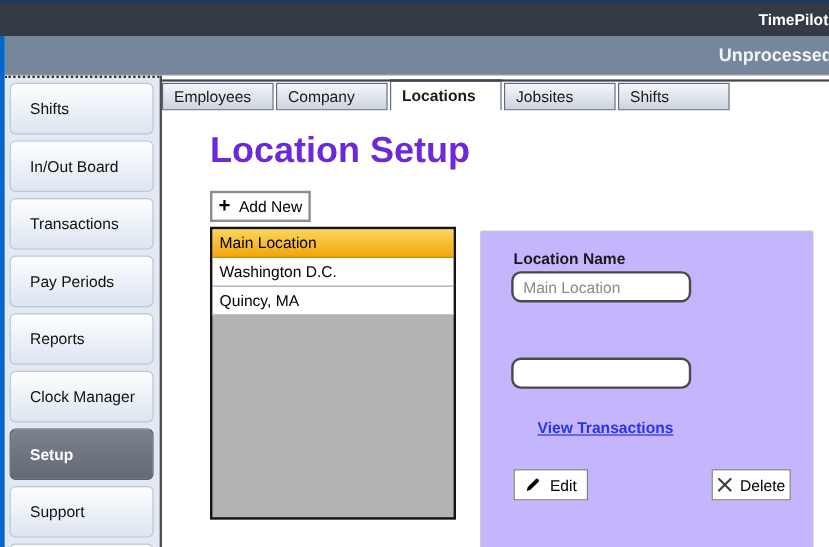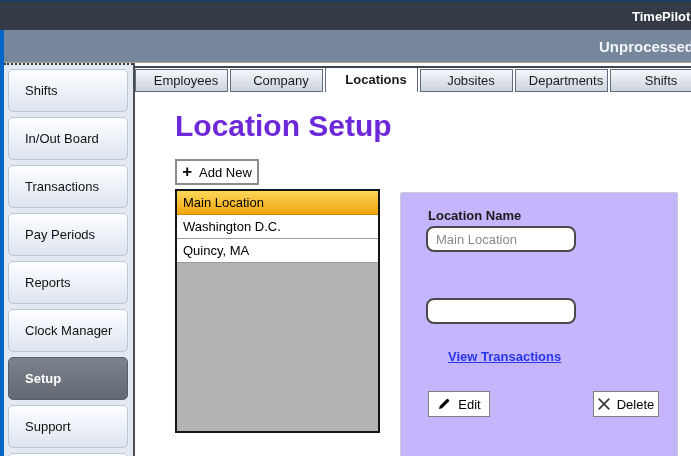--- a/index.html
+++ b/index.html
@@ -51,21 +51,21 @@
 
   
   .main {
     position:absolute; left:133px; top:63px; width:558px; height:393px;
     background:#fff; border-left:2px solid #4e4e4e; overflow:hidden;
   }
 
   
   .tabbar {
     position:relative; margin-top:3px; height:26px; overflow:hidden;
-    display:flex; align-items:flex-end;text-align:center;
+    display:flex; align-items:flex-end;
   }
   .tabbar::before {
     content:""; position:absolute; left:0; top:0; right:0; height:2px; background:#3d4452;
   }
   .tab {
     width:93px; height:23px; margin-right:2px; flex:0 0 auto;
     background:linear-gradient(#f5f7fa,#cdd4de);
     border:1px solid #606c80;
     font-size:13px; color:#1a1a1a; line-height:21px; padding-left:9px;
     cursor:pointer; white-space:nowrap; overflow:hidden;
@@ -184,21 +184,20 @@
     </div>
 </nav>
 
 <div class="main">
 
   <div class="tabbar">
     <div class="tab"><span>Employees</span></div>
     <div class="tab"><span>Company</span></div>
     <div class="tab active"><span>Locations</span></div>
     <div class="tab"><span>Jobsites</span></div>
-    <div class="tab"><span>Departments</span></div>
     <div class="tab"><span>Shifts</span></div>
   </div>
 
   <div class="content">
     <h1 class="page-title">Location Setup</h1>
 
     <button class="add-new">
       <span class="plus">+</span>
       <span>Add New</span>
     </button>

